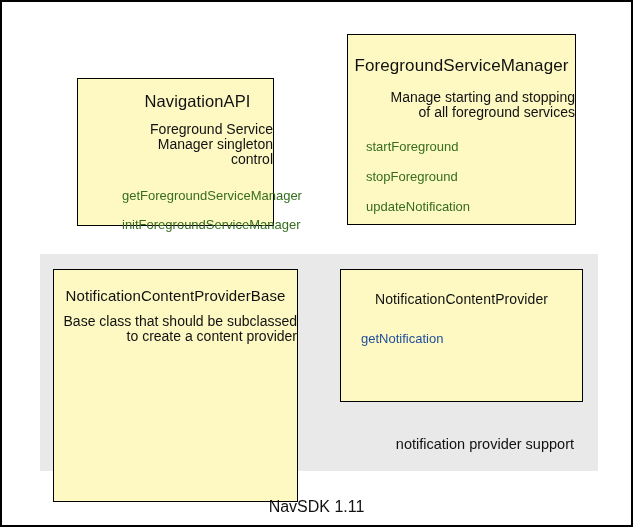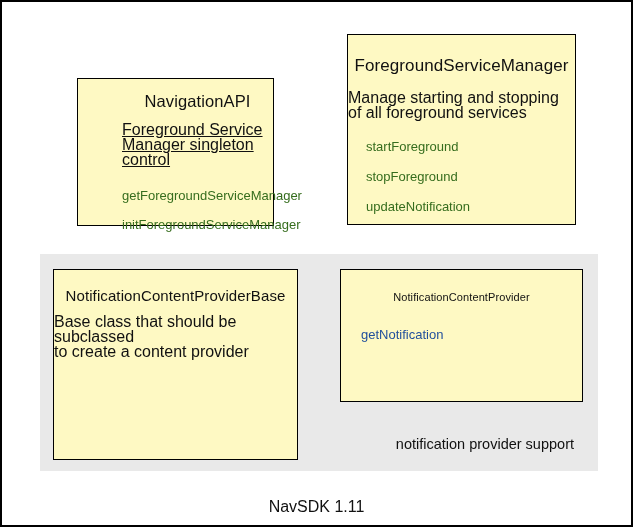--- a/index.html
+++ b/index.html
@@ -20,32 +20,32 @@
     background: #fef9c3;
     border: 1.5px solid #000;
   }
   .box-title {
     text-align: center;
     font-size: 17px;
     letter-spacing: 0.1px;
     color: #111;
   }
   .box-desc {
-    text-align: left;
-    font-size: 16px;
+    text-align: right;
+    font-size: 14px;
     line-height: 15px;
     color: #111;
   }
   .method { font-size: 13px; line-height: 15px; white-space: nowrap; }
   .method .suffix { }
 
   
   #box-nav { left: 75px; top: 76px; width: 197px; height: 148px; padding-left: 44px; }
   #box-nav .box-title { margin-top: 13px; font-size: 16.5px; }
-  #box-nav .box-desc { margin-top: 11px; text-decoration: underline; }
+  #box-nav .box-desc { margin-top: 11px; }
   #box-nav .methods { margin-top: 21px; text-align: center; }
   #box-nav .method { margin-bottom: 14px; }
 
   
   #box-fsm { left: 345px; top: 32px; width: 229px; height: 191px; }
   #box-fsm .box-title { margin-top: 21px; }
   #box-fsm .box-desc { margin-top: 14px; }
   #box-fsm .methods { margin-top: 19px; padding-left: 18px; text-align: left; }
   #box-fsm .method { margin-bottom: 15px; }
 
@@ -56,29 +56,29 @@
     background: #e9e9e9;
   }
   #region-label {
     position: absolute;
     right: 24px; bottom: 19px;
     font-size: 14.5px;
     color: #111;
   }
 
   
-  #box-ncpb { left: 51px; top: 267px; width: 245px; height: 191px; }
+  #box-ncpb { left: 51px; top: 267px; width: 245px; height: 233px; }
   #box-ncpb .box-title { margin-top: 17px; font-size: 15px; }
   #box-ncpb .box-desc { margin-top: 10px; line-height: 15px; }
   #box-ncpb .methods { margin-top: 23px; padding-left: 21px; text-align: left; }
   #box-ncpb .method { margin-bottom: 14px; }
 
   
   #box-ncp { left: 338px; top: 267px; width: 243px; height: 133px; }
-  #box-ncp .box-title { margin-top: 21px; font-size: 11px; }
+  #box-ncp .box-title { margin-top: 21px; font-size: 14px; }
   #box-ncp .box-desc { margin-top: 12px; }
   #box-ncp .methods { margin-top: 24px; padding-left: 20px; text-align: left; }
 
   
   #caption {
     position: absolute;
     left: 0; right: 0; top: 496px;
     text-align: center;
     font-size: 16px;
     color: #111;

